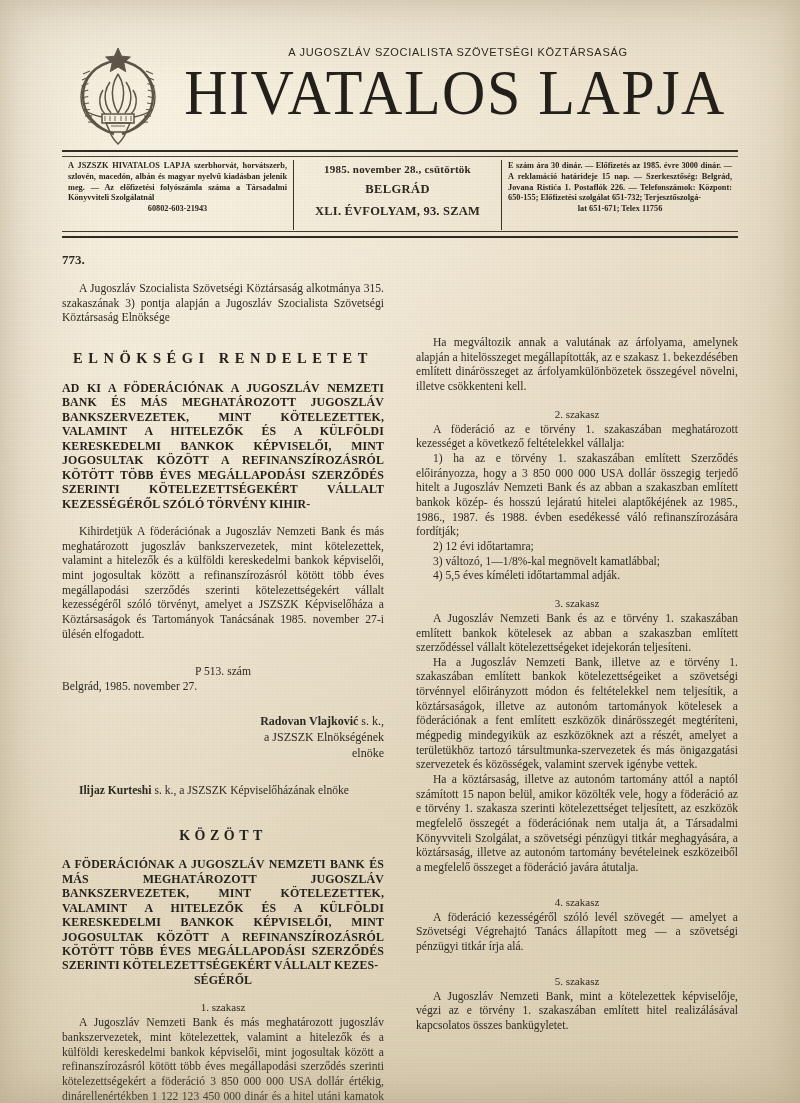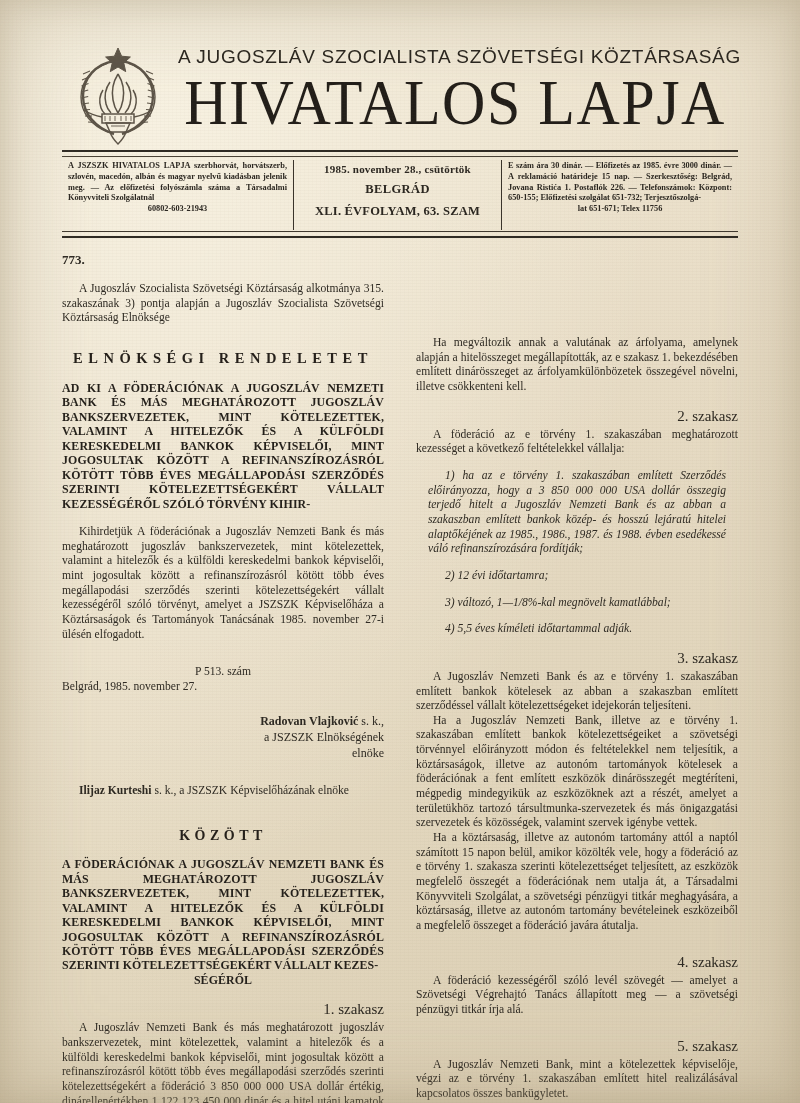--- a/index.html
+++ b/index.html
@@ -55,21 +55,21 @@
   }
   .mast-text {
     position: absolute;
     left: 110px;
     top: 2px;
     right: 0;
     text-align: center;
   }
   .mast-line1 {
     font-family: "Liberation Sans", "DejaVu Sans", sans-serif;
-    font-size: 19px;
+    font-size: 11px;
     letter-spacing: 0.7px;
     color: #27231d;
     white-space: nowrap;
     padding-left: 6px;
   }
   .mast-line2 {
     font-family: "Liberation Serif", "DejaVu Serif", serif;
     font-size: 60px;
     font-weight: 400;
     letter-spacing: 1.5px;
@@ -203,22 +203,22 @@
     font-weight: 700;
     line-height: 1.215;
     text-align: justify;
     letter-spacing: 0.1px;
     margin: 0 0 14px 0;
     color: #231f1a;
   }
   .title-caps .last { display: block; text-align: center; }
 
   .sec-head {
-    text-align: right;
-    font-size: 15px;
+    text-align: center;
+    font-size: 11px;
     margin: 13px 0 3px 0;
     color: #2d2922;
   }
 
   .sign-meta {
     font-size: 11.6px;
     line-height: 1.3;
     margin: 22px 0 0 0;
     color: #2d2922;
   }
@@ -254,22 +254,21 @@
     margin: 0;
     padding: 0;
     list-style: none;
     font-size: 11.6px;
     line-height: 1.265;
     color: #2d2922;
   }
   ol.clauses li {
     text-indent: 17px;
     text-align: justify;
-    margin: 12px;
-    font-style: italic;
+    margin: 0;
   }
 </style>
 </head>
 <body>
 
 <div class="page">
 
   <div class="masthead">
     <div class="emblem">
       <svg viewBox="0 0 96 104" width="96" height="104" aria-hidden="true">
@@ -343,21 +342,21 @@
   <div class="header-band">
     <div class="hb hb-left">
       <p>
         <span>A JSZSZK HIVATALOS LAPJA szerbhorvát, horvátszerb, szlovén, macedón, albán és magyar nyelvű kiadásban jelenik meg. — Az előfizetési folyószámla száma a Társadalmi Könyvviteli Szolgálatnál</span>
         <span class="acct">60802-603-21943</span>
       </p>
     </div>
     <div class="hb hb-mid">
       <div class="m1">1985. november 28., csütörtök</div>
       <div class="m2">BELGRÁD</div>
-      <div class="m3">XLI. ÉVFOLYAM, 63. SZAM</div>
+      <div class="m3">XLI. ÉVFOLYAM, 93. SZAM</div>
     </div>
     <div class="hb hb-right">
       <p>
         <span>E szám ára 30 dinár. — Előfizetés az 1985. évre 3000 dinár. — A reklamáció határideje 15 nap. — Szerkesztőség: Belgrád, Jovana Ristića 1. Postaflók 226. — Telefonszámok: Központ: 650-155; Előfizetési szolgálat 651-732; Terjesztőszolgá-</span>
         <span class="tail">lat 651-671; Telex 11756</span>
       </p>
     </div>
   </div>
 
   <div class="rule-thin" id="rule-lower"></div>

